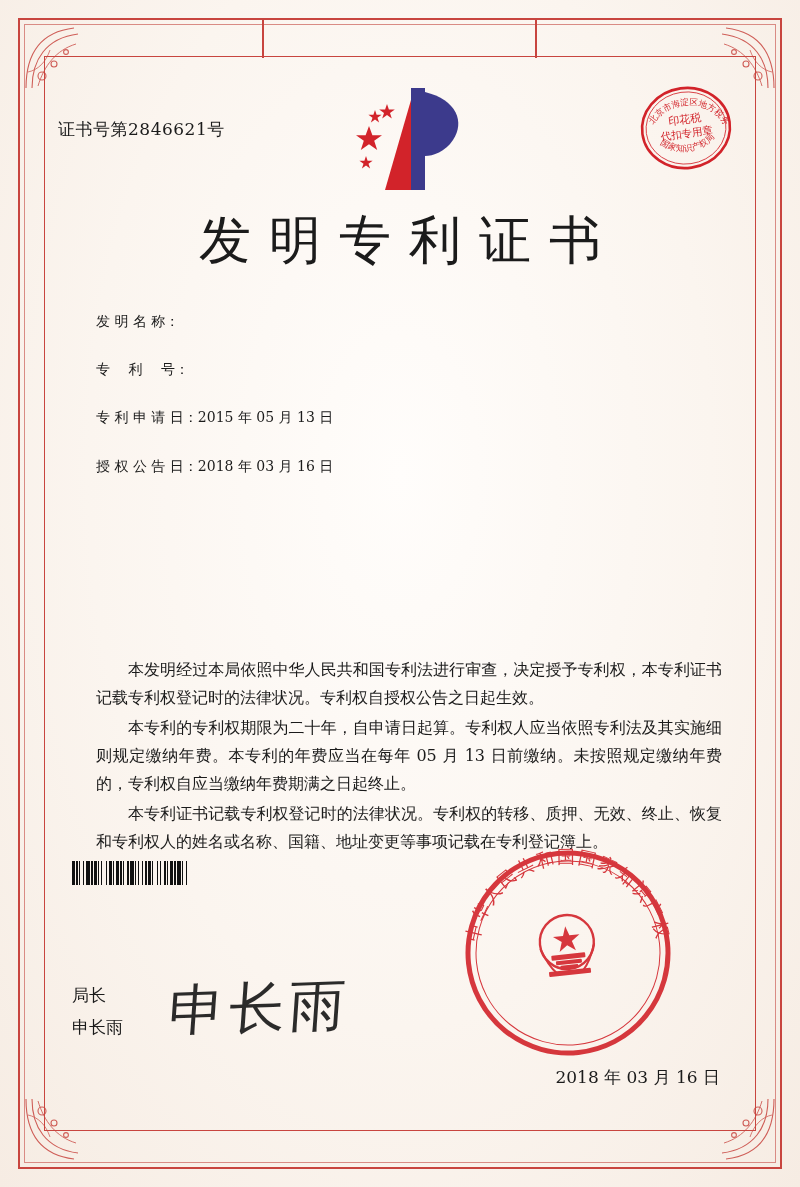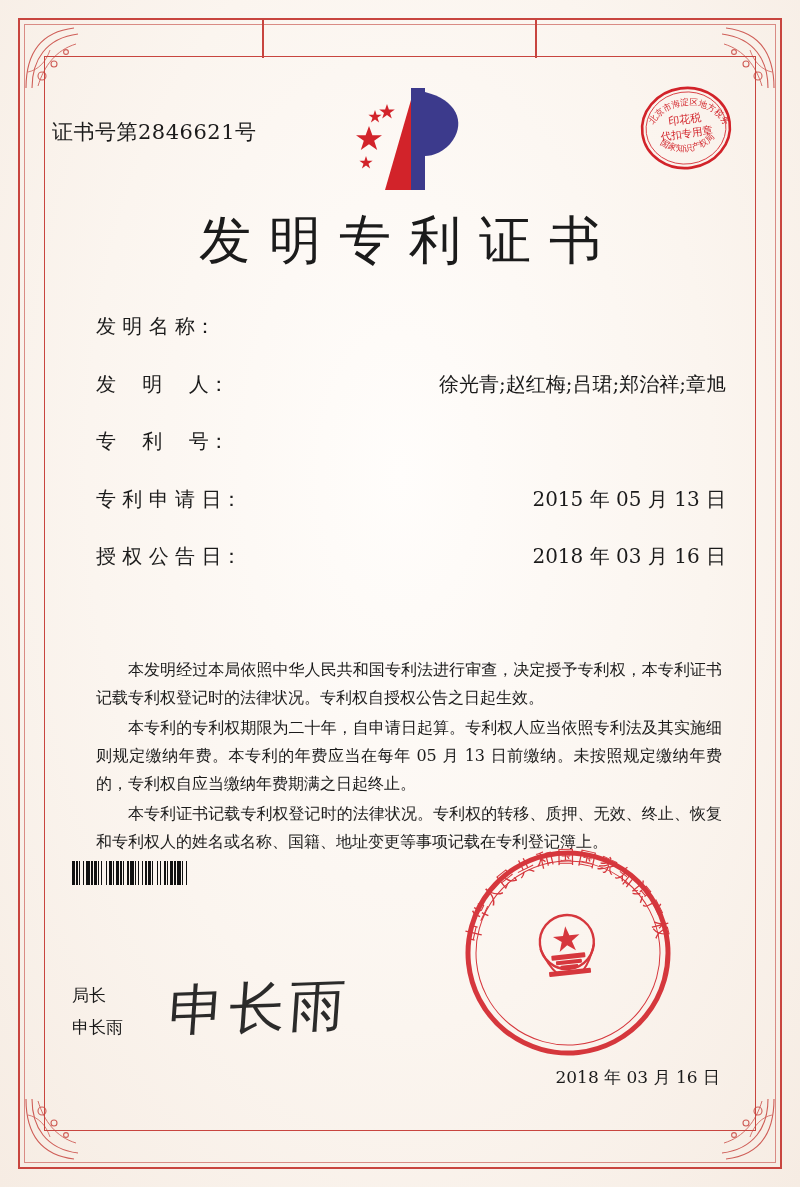--- a/index.html
+++ b/index.html
@@ -49,22 +49,22 @@
   }
   .top-tab.l{left:262px;}
   .top-tab.r{right:262px;}
 
   
   .content{
     position:absolute;left:44px;top:56px;right:44px;bottom:56px;
   }
 
   .cert-no{
-    position:absolute;left:8px;top:62px;
-    font-size:21px;letter-spacing:.5px;white-space:nowrap;
+    position:absolute;left:14px;top:62px;
+    font-size:17px;letter-spacing:.5px;white-space:nowrap;
   }
 
   
   .logo{
     position:absolute;left:50%;top:26px;transform:translateX(-50%);
     width:150px;height:115px;
   }
   .logo svg{width:100%;height:100%;display:block;}
 
   
@@ -79,23 +79,22 @@
     text-align:center;
     font-size:52px;
     letter-spacing:18px;
     text-indent:18px;
     font-weight:400;
     font-family:"DejaVu Serif","Liberation Serif",serif;
   }
 
   .fields{
     position:absolute;left:52px;right:30px;top:255px;
-    font-size:20px;
+    font-size:14px;
     line-height:1.55;
-    text-align:right;
   }
   .field{
     display:flex;align-items:flex-start;
     margin-bottom:26.5px;
   }
   .field .lab{
     white-space:pre;
     flex:0 0 auto;
   }
   .field .val{
@@ -245,24 +244,20 @@
       </svg>
     </div>
 
     <div class="title">发明专利证书</div>
 
     <div class="fields">
       <div class="field">
         <span class="lab">发 明 名 称：</span>
       </div>
       <div class="field">
-        <span class="lab">发　 明　 人：</span>
-        <span class="val">徐光青;赵红梅;吕珺;郑治祥;章旭</span>
-      </div>
-      <div class="field">
         <span class="lab">专　 利　 号：</span>
       </div>
       <div class="field">
         <span class="lab">专 利 申 请 日：</span>
         <span class="val">2015 年 05 月 13 日</span>
       </div>
       <div class="field">
         <span class="lab">授 权 公 告 日：</span>
         <span class="val">2018 年 03 月 16 日</span>
       </div>

